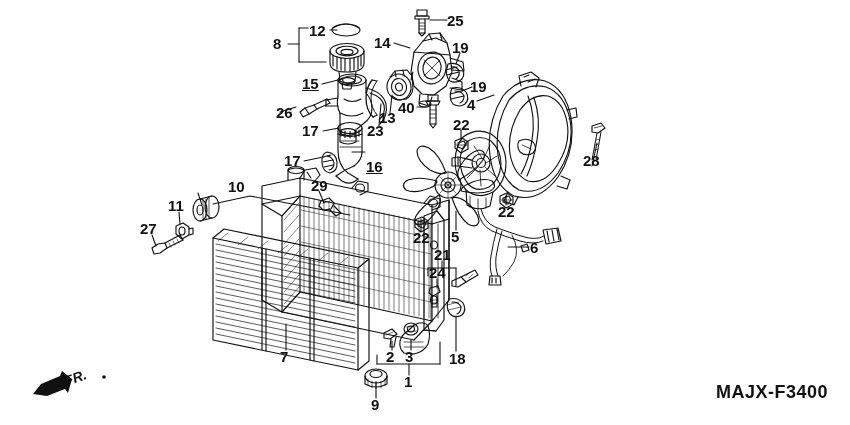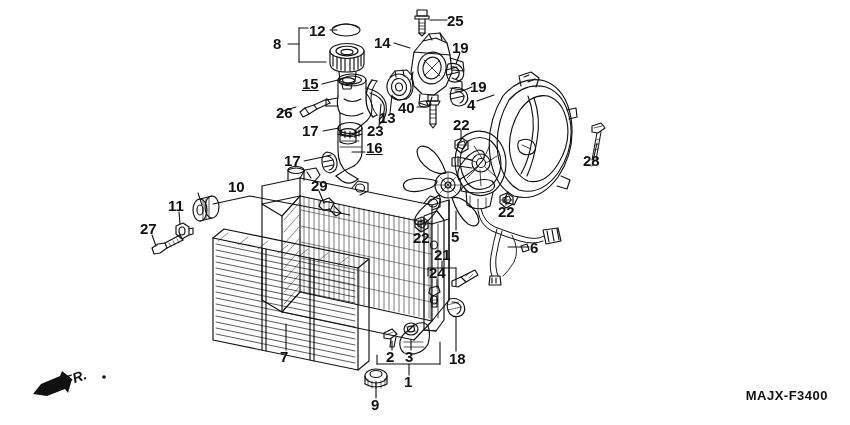--- a/index.html
+++ b/index.html
@@ -4,21 +4,21 @@
 <title>Parts Diagram</title>
 <style>
   html,body{margin:0;padding:0;background:#ffffff;}
   body{width:850px;height:425px;overflow:hidden;
        font-family:"Liberation Sans", sans-serif;color:#000;}
   #stage{position:relative;width:850px;height:425px;background:#fff;}
   #art{position:absolute;left:0;top:0;width:850px;height:425px;}
   .cal{position:absolute;font-family:"Liberation Sans",sans-serif;
        font-size:15px;font-weight:bold;color:#111;line-height:1;
        letter-spacing:0px;white-space:nowrap;}
-  #diagcode{position:absolute;right:22px;bottom:22px;font-size:13px;
+  #diagcode{position:absolute;right:22px;bottom:22px;font-size:18px;
             font-weight:bold;letter-spacing:.5px;color:#111;}
   #frlabel{position:absolute;left:62px;top:374px;font-size:14px;
            font-weight:bold;font-style:italic;color:#111;
            transform:rotate(-20deg);transform-origin:left top;}
 </style>
 </head>
 <body>
 
 <div id="stage">
 
@@ -554,21 +554,21 @@
   <div class="cal" style="left:530px;top:240px;">6</div>
   <div class="cal" style="left:280px;top:349px;">7</div>
   <div class="cal" style="left:273px;top:36px;">8</div>
   <div class="cal" style="left:371px;top:397px;">9</div>
   <div class="cal" style="left:187px;top:179px;margin-left:41px;">10</div>
   <div class="cal" style="left:168px;top:198px;text-align:center;">11</div>
   <div class="cal" style="left:309px;top:23px;">12</div>
   <div class="cal" style="left:379px;top:110px;">13</div>
   <div class="cal" style="left:374px;top:35px;">14</div>
   <div class="cal" style="left:302px;top:76px;text-decoration:underline;">15</div>
-  <div class="cal" style="left:366px;top:140px;text-decoration:underline;">16</div>
+  <div class="cal" style="left:366px;top:159px;text-decoration:underline;">16</div>
   <div class="cal" style="left:302px;top:123px;">17</div>
   <div class="cal" style="left:284px;top:153px;">17</div>
   <div class="cal" style="left:449px;top:351px;">18</div>
   <div class="cal" style="left:452px;top:40px;">19</div>
   <div class="cal" style="left:470px;top:79px;">19</div>
   <div class="cal" style="left:398px;top:100px;">40</div>
   <div class="cal" style="left:434px;top:247px;">21</div>
   <div class="cal" style="left:453px;top:117px;">22</div>
   <div class="cal" style="left:413px;top:230px;">22</div>
   <div class="cal" style="left:498px;top:204px;">22</div>

